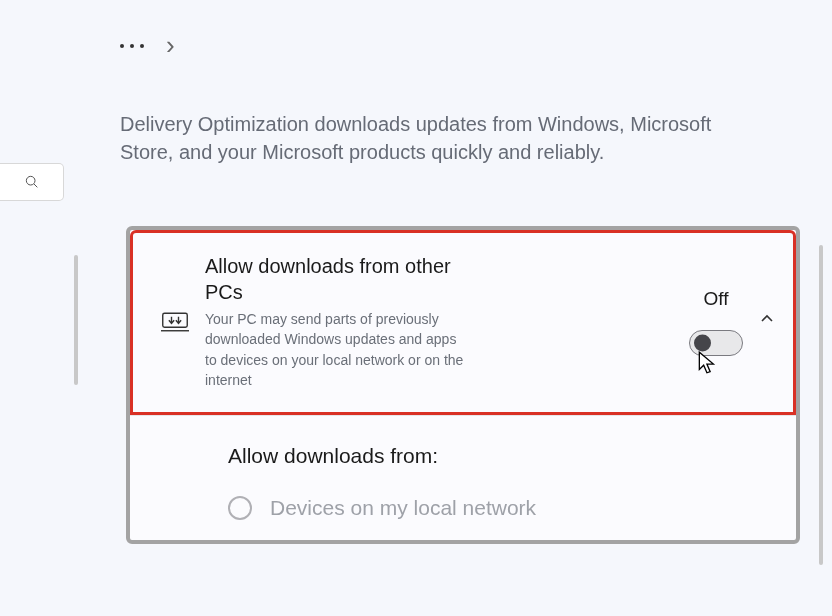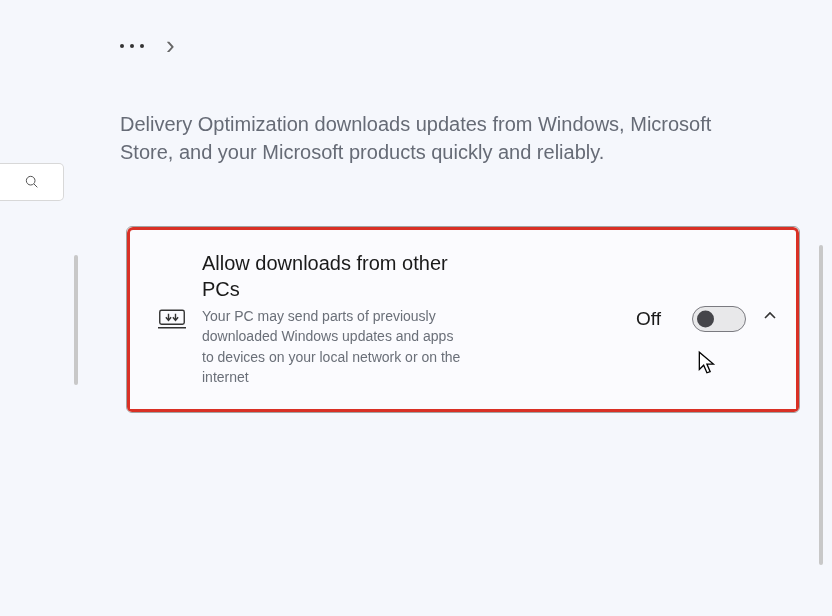--- a/index.html
+++ b/index.html
@@ -83,21 +83,21 @@
     height: 320px;
     background: #c8c8c8;
     border-radius: 2px;
   }
   .card {
     position: absolute;
     left: 126px;
     top: 226px;
     width: 674px;
     background: #fbfbfe;
-    border: 1px solid #a3a3a3;
+    border: 4px solid #a3a3a3;
     border-radius: 6px;
     overflow: hidden;
   }
   .row1 {
     display: flex;
     align-items: center;
     padding: 20px 18px 22px 18px;
     border: 3px solid #d93025;
     border-radius: 6px 6px 0 0;
   }
@@ -120,22 +120,23 @@
   }
   .row-sub {
     font-size: 14px;
     color: #6a6f78;
     line-height: 1.45;
   }
   .row-spacer { flex: 1; }
   .toggle-wrap {
     display: flex;
     align-items: center;
-    gap: 31px;
+    gap: 20px;
     margin-right: 16px;
+    flex-direction: column;
   }
   .toggle-label {
     font-size: 19px;
     color: #1a1a1a;
   }
   .toggle {
     width: 54px;
     height: 26px;
     background: #e8e8ea;
     border: 1px solid #7a7a80;
@@ -234,19 +235,26 @@
       <div class="toggle">
         <div class="thumb"></div>
       </div>
     </div>
     <div class="chev-up">
       <svg width="16" height="16" viewBox="0 0 16 16" fill="none" stroke="#333" stroke-width="1.6">
         <polyline points="3,10 8,5 13,10"></polyline>
       </svg>
     </div>
   </div>
+  <div class="row2">
+    <div class="allow-label">Allow downloads from:</div>
+    <div class="radio-row">
+      <div class="radio-outline"></div>
+      <div class="radio-label">Devices on my local network</div>
+    </div>
+  </div>
 </div>
 
 <div class="cursor">
   <svg viewBox="0 0 20 24">
     <path d="M2 2 L2 18 L6 14 L9 21 L12 20 L9 13 L15 13 Z"></path>
   </svg>
 </div>
 
 </body></html>

